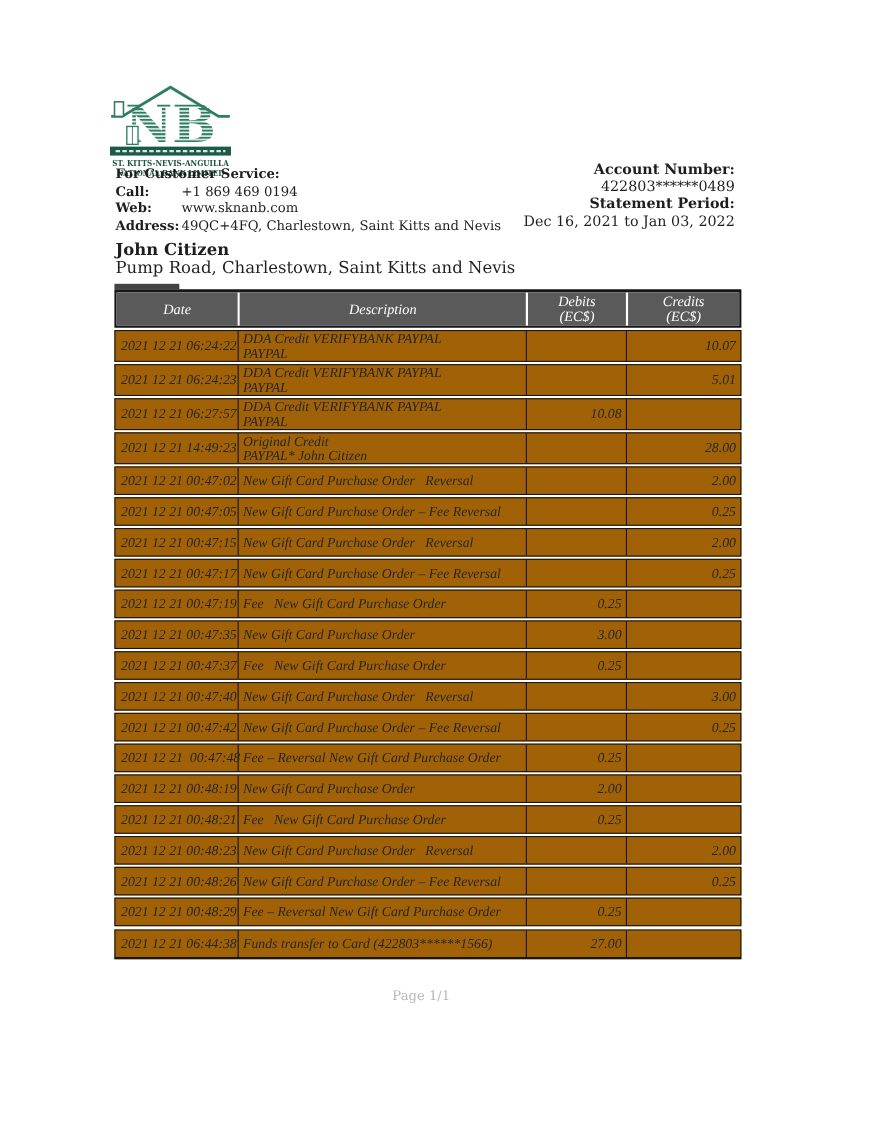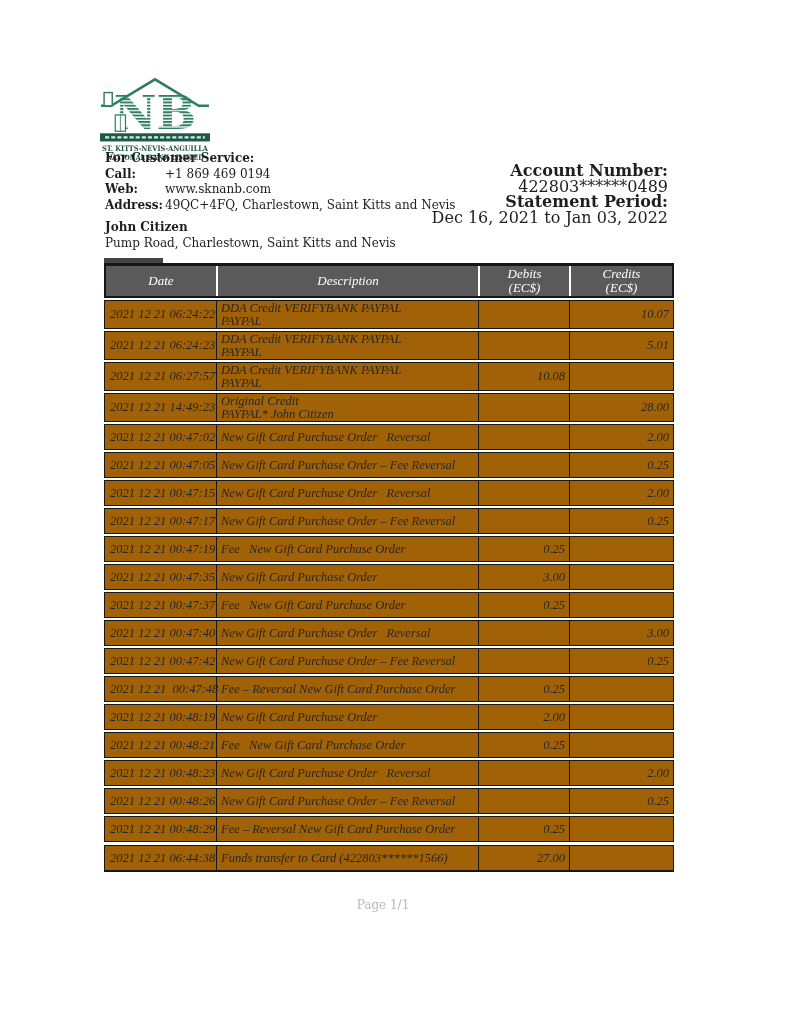--- a/index.html
+++ b/index.html
@@ -12,25 +12,25 @@
   
   .logo { position:absolute; left:99px; top:72px; }
 
   
   .cs { position:absolute; left:105px; top:151px; font-size:12px; line-height:15.5px; }
   .cs-title { font-weight:bold; }
   .cs-label { font-weight:bold; display:inline-block; width:60px; }
   .cs-value { }
 
   
-  .acct { position:absolute; top:163px; right:123px; font-size:16px; line-height:15.5px; text-align:right; }
+  .acct { position:absolute; top:147px; right:123px; font-size:13px; line-height:15.5px; text-align:right; }
   .acct .lbl { font-weight:bold; }
 
   
-  .cust { position:absolute; left:105px; top:220px; font-size:12px; line-height:15.5px; }
+  .cust { position:absolute; left:105px; top:220px; font-size:15px; line-height:15.5px; }
   .cust-name { font-weight:bold; }
 
   
   .tablewrap { position:absolute; left:104px; top:258px; width:570px; font-family:"Liberation Serif", serif;font-style:italic; }
   .prebar { width:59px; height:5px; background:#434343; }
   .thead {
     display:grid; grid-template-columns:112px 262px 91px 1fr;
     border:2px solid #161616; border-top-width:3px; background:#fff;
   }
   .th {

